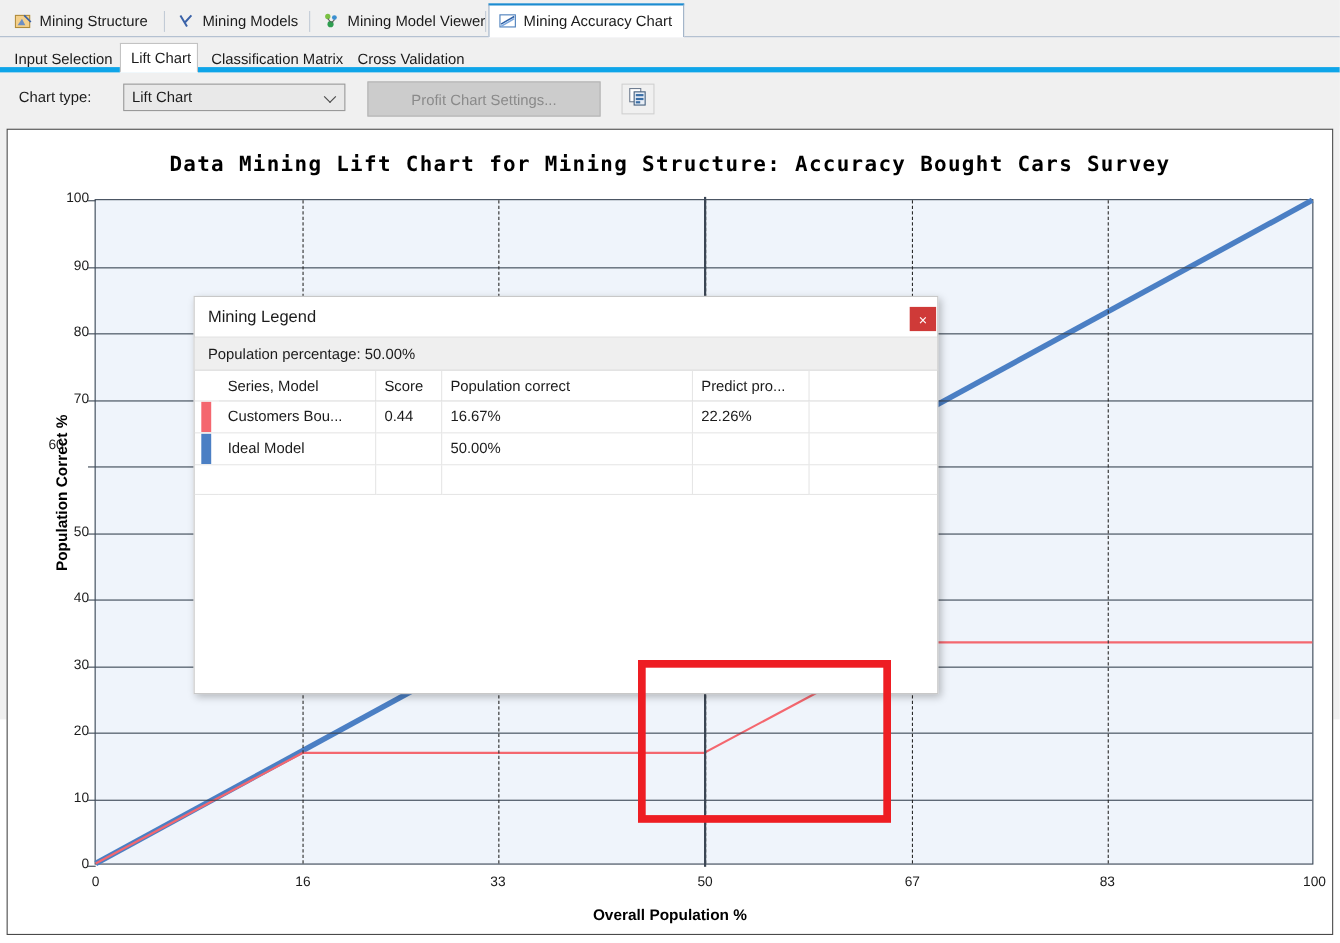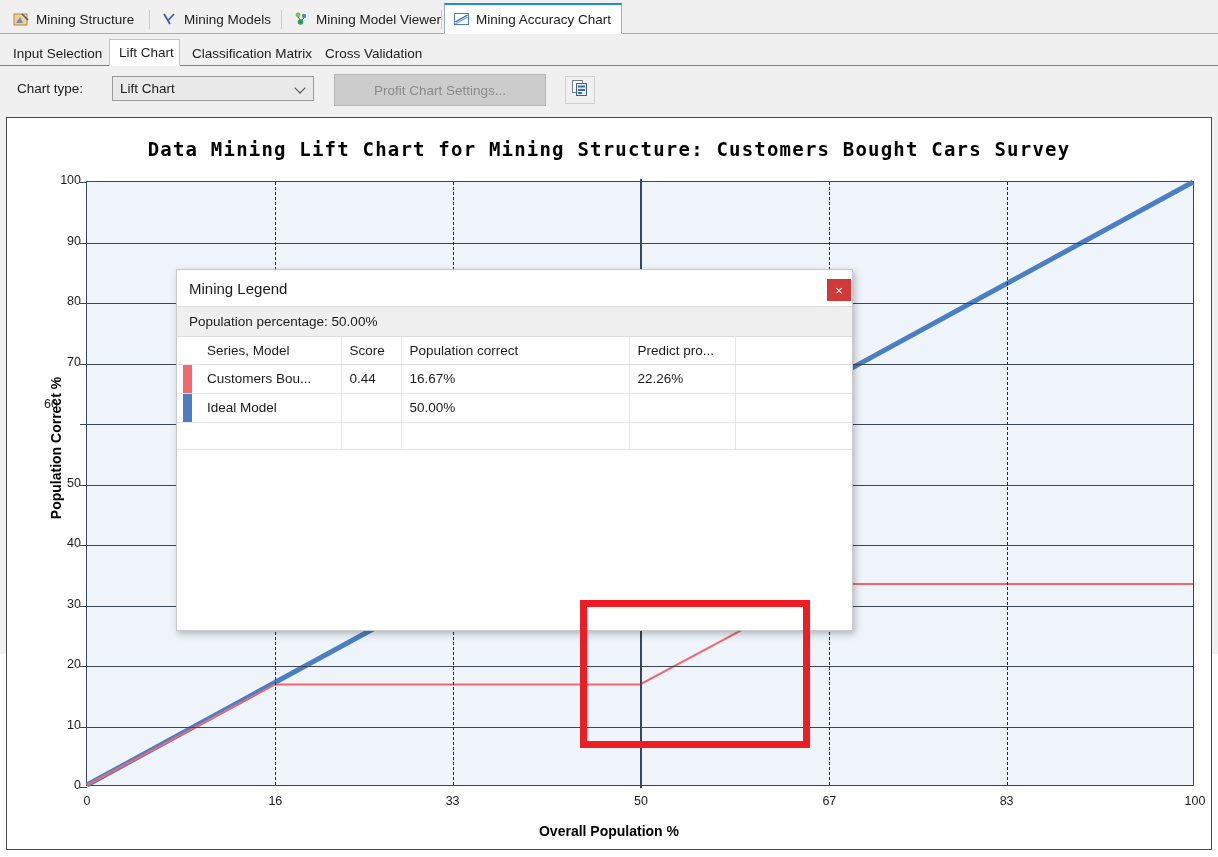--- a/index.html
+++ b/index.html
@@ -36,21 +36,21 @@
     border: 1px solid #9badc4;
     border-top: 2px solid #1d8cd0;
     border-bottom: 1px solid #ffffff;
     z-index: 5;
   }
   .dtab .tico { width: 17px; height: 16px; flex: 0 0 17px; position: relative; }
 
   
   .subtabstrip {
     position: absolute; left: 0; top: 34px; width: 1218px; height: 32px;
-    background: #f0f0f0; border-bottom: 1px solid #0ea5e9;
+    background: #f0f0f0; border-bottom: 5px solid #0ea5e9;
   }
   .stab {
     position: absolute; top: 5px; height: 27px;
     display: flex; align-items: center; padding: 0 9px;
     font-size: 13.5px; color: #1b1b1b; white-space: nowrap;
     border: 1px solid transparent; border-bottom: none;
   }
   .stab.active {
     background: #ffffff;
     border: 1px solid #c3c3c3;
@@ -294,21 +294,21 @@
         <rect x="5.5" y="4.5" width="10" height="12" fill="#e8eef6" stroke="#45607f"></rect>
         <rect x="7" y="6.5" width="7" height="2" fill="#3a6ea5"></rect>
         <rect x="7" y="10" width="7" height="2" fill="#3a6ea5"></rect>
         <rect x="7" y="13" width="4" height="2" fill="#3a6ea5"></rect>
       </svg>
     </span>
   </div>
 
   <div class="chartframe">
 
-    <div class="chart-title">Data Mining Lift Chart for Mining Structure: Customers Bought Cars Survey</div>
+    <div class="chart-title">Data Mining Lift Chart for Mining Structure: Accuracy Bought Cars Survey</div>
     <div class="ylabel">Population Correct %</div>
     <div class="xlabel">Overall Population %</div>
 
     <div class="plot">
 
       <svg class="series" viewBox="0 0 1108 605" preserveAspectRatio="none">
         <g id="series-paths">
             <polyline points="0.00,605.00 1108.00,0.00" fill="none" stroke="#4b7fc4" stroke-width="5"></polyline>
             <polyline points="0.00,605.00 188.36,504.15 554.00,504.15 742.36,403.35 1108.00,403.35" fill="none" stroke="#f4676f" stroke-width="2"></polyline>
           </g>

